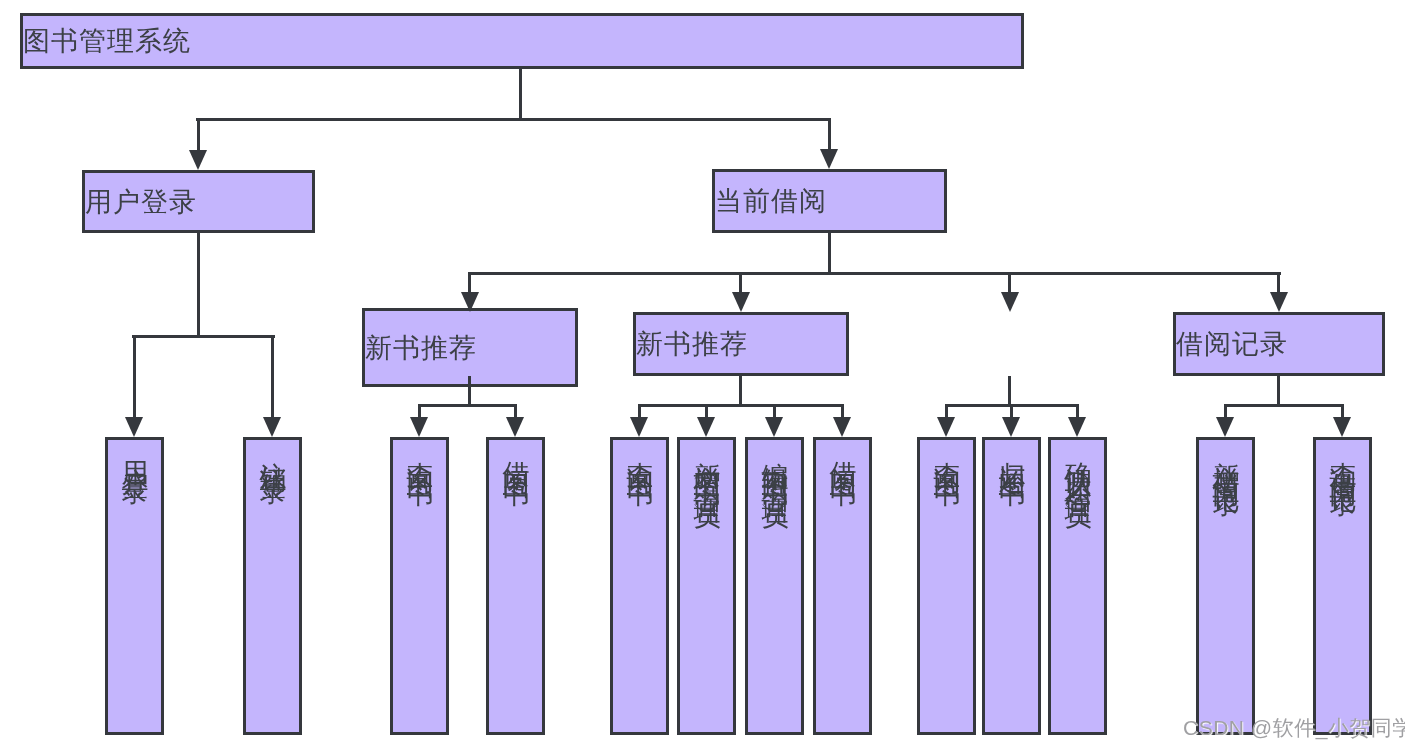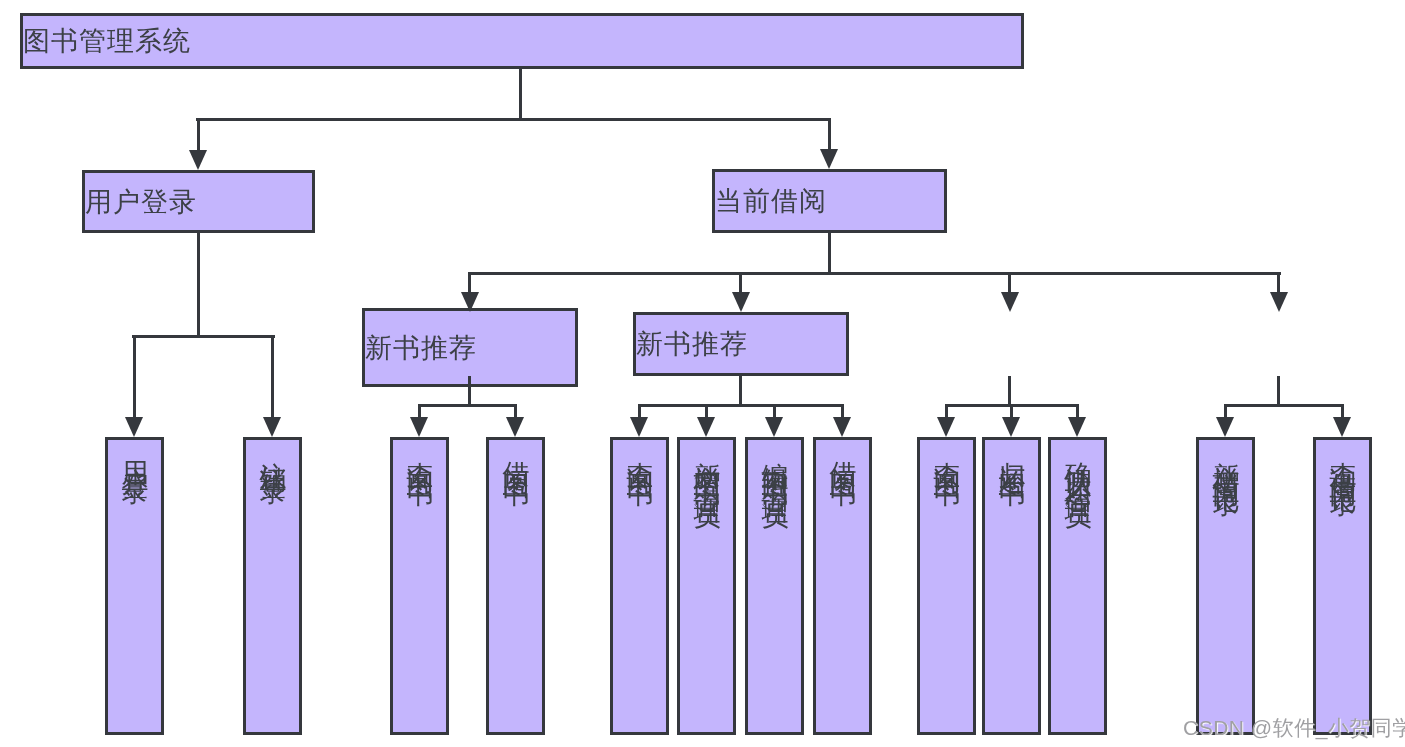--- a/index.html
+++ b/index.html
@@ -48,20 +48,23 @@
 
   <div class="box" style="left:362px;top:308px;width:216px;height:79px;">
     <span>新书推荐</span>
   </div>
 
   <div class="box" style="left:633px;top:312px;width:216px;height:64px;">
     <span>新书推荐</span>
   </div>
 
 
+  <div class="box" style="left:1173px;top:312px;width:212px;height:64px;">
+    <span>借阅记录</span>
+  </div>
 
   <div class="box leaf" style="left:105px;top:437px;width:59px;height:298px;">
     <span>用户登录</span>
   </div>
   <div class="box leaf" style="left:243px;top:437px;width:59px;height:298px;">
     <span>注销登录</span>
   </div>
 
   <div class="box leaf" style="left:390px;top:437px;width:59px;height:298px;">
     <span>查询图书</span>

